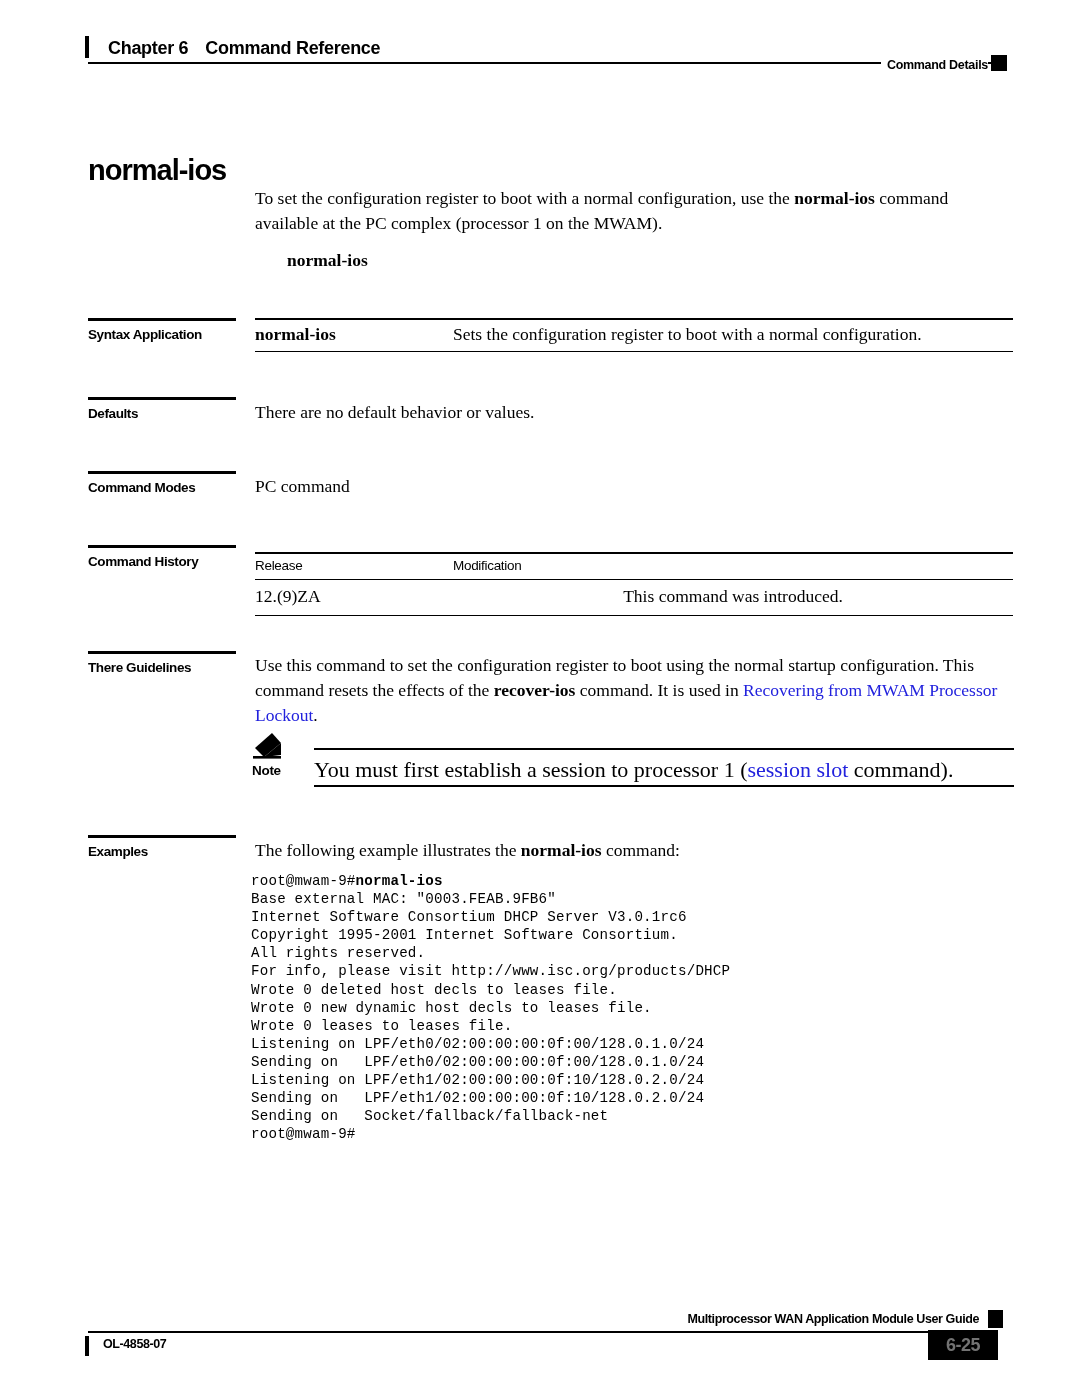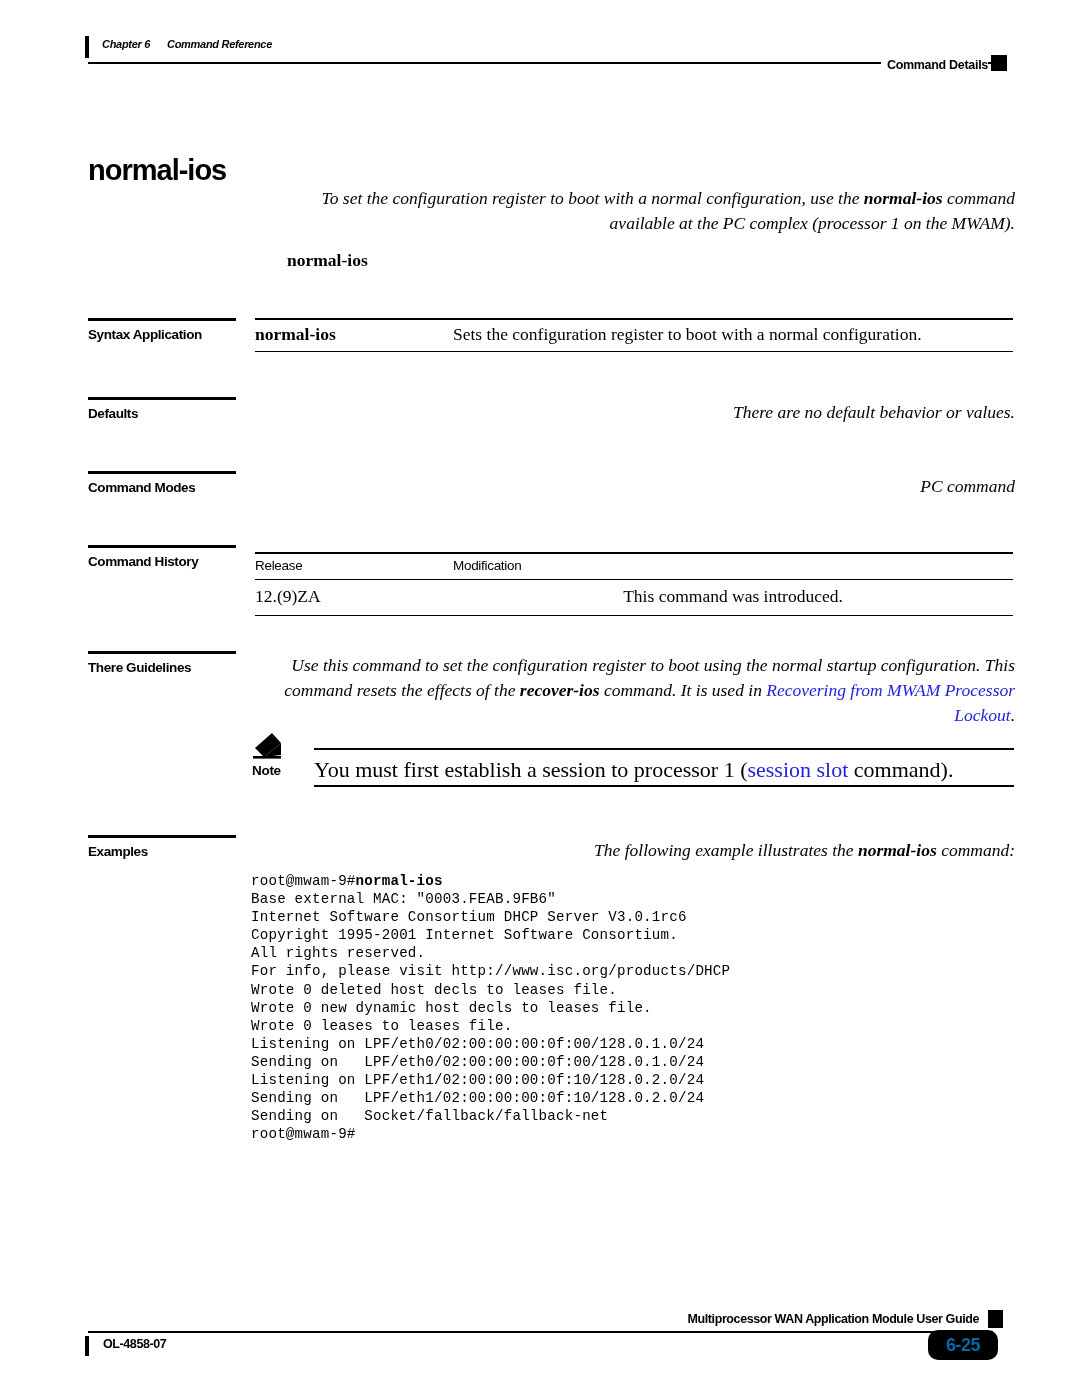--- a/index.html
+++ b/index.html
@@ -25,27 +25,26 @@
     height: 92px;
   }
   .hdr-left-bar {
     position: absolute;
     left: 85px; top: 36px;
     width: 4px; height: 22px;
     background: #000;
   }
   .hdr-chapter {
     position: absolute;
-    left: 102px; top: 38px;
-    font-family: "Liberation Sans", sans-serif;
-    font-weight: bold;
-    font-size: 11px;
+    left: 108px; top: 38px;
+    font-family: "Liberation Sans", sans-serif;
+    font-weight: bold;
+    font-size: 18px;
     letter-spacing: -0.3px;
     white-space: nowrap;
-    font-style: italic;
   }
   .hdr-chapter .ch-num { margin-right: 17px; }
   .hdr-rule {
     position: absolute;
     left: 88px; top: 62px;
     width: 905px;
     height: 1.5px;
     background: #000;
   }
   .hdr-right {
@@ -78,22 +77,21 @@
 
   
   .body-col {
     position: absolute;
     left: 255px;
     width: 760px;
   }
   .para {
     font-size: 17.5px;
     line-height: 25px;
-    text-align: right;
-    font-style: italic;
+    text-align: left;
   }
   b, strong { font-weight: bold; }
   .link { color: #2222dd; }
 
   
   .sec-label {
     position: absolute;
     left: 88px;
     font-family: "Liberation Sans", sans-serif;
     font-weight: bold;
@@ -220,29 +218,28 @@
     font-weight: bold;
     font-size: 12.5px;
     letter-spacing: -0.4px;
     white-space: nowrap;
   }
   .footer-pagebox {
     position: absolute;
     left: 928px; top: 1330px;
     width: 70px; height: 30px;
     background: #000;
-    color: #0369a1;
+    color: #737373;
     font-family: "Liberation Sans", sans-serif;
     font-weight: bold;
     font-size: 18px;
     letter-spacing: -0.5px;
     display: flex;
     align-items: center;
     justify-content: center;
-    border-radius: 10px;
   }
 </style>
 </head>
 <body>
 
 <div class="page-header">
   <div class="hdr-left-bar"></div>
   <div class="hdr-chapter">
     <span class="ch-num">Chapter 6</span><span>Command Reference</span>
   </div>

